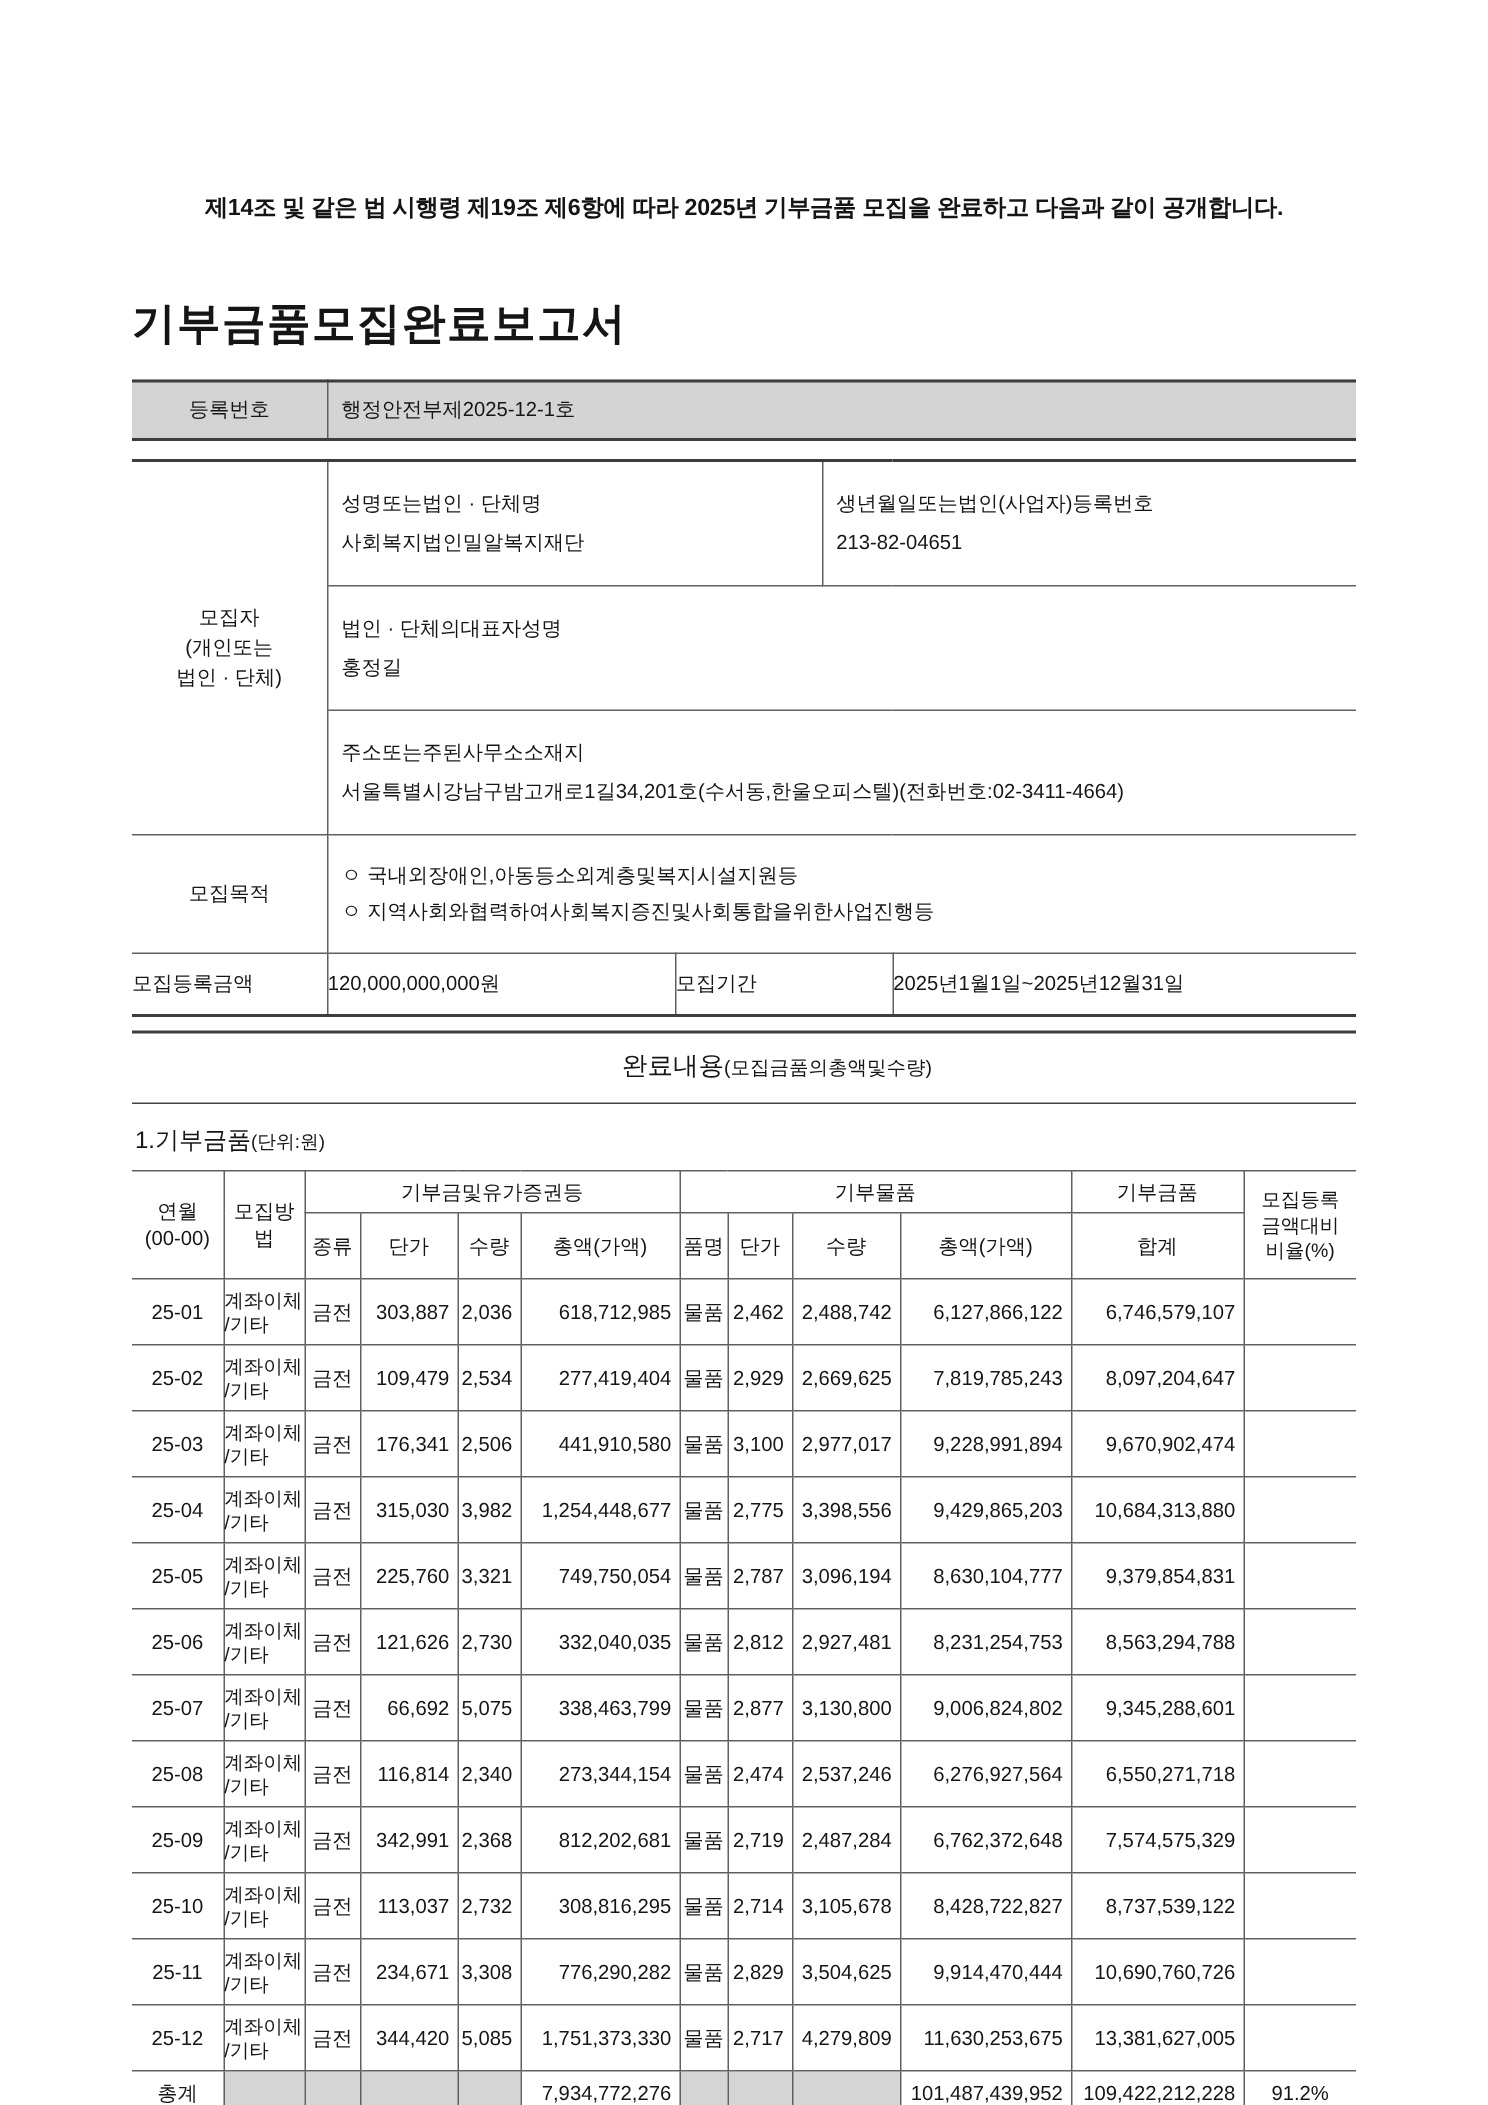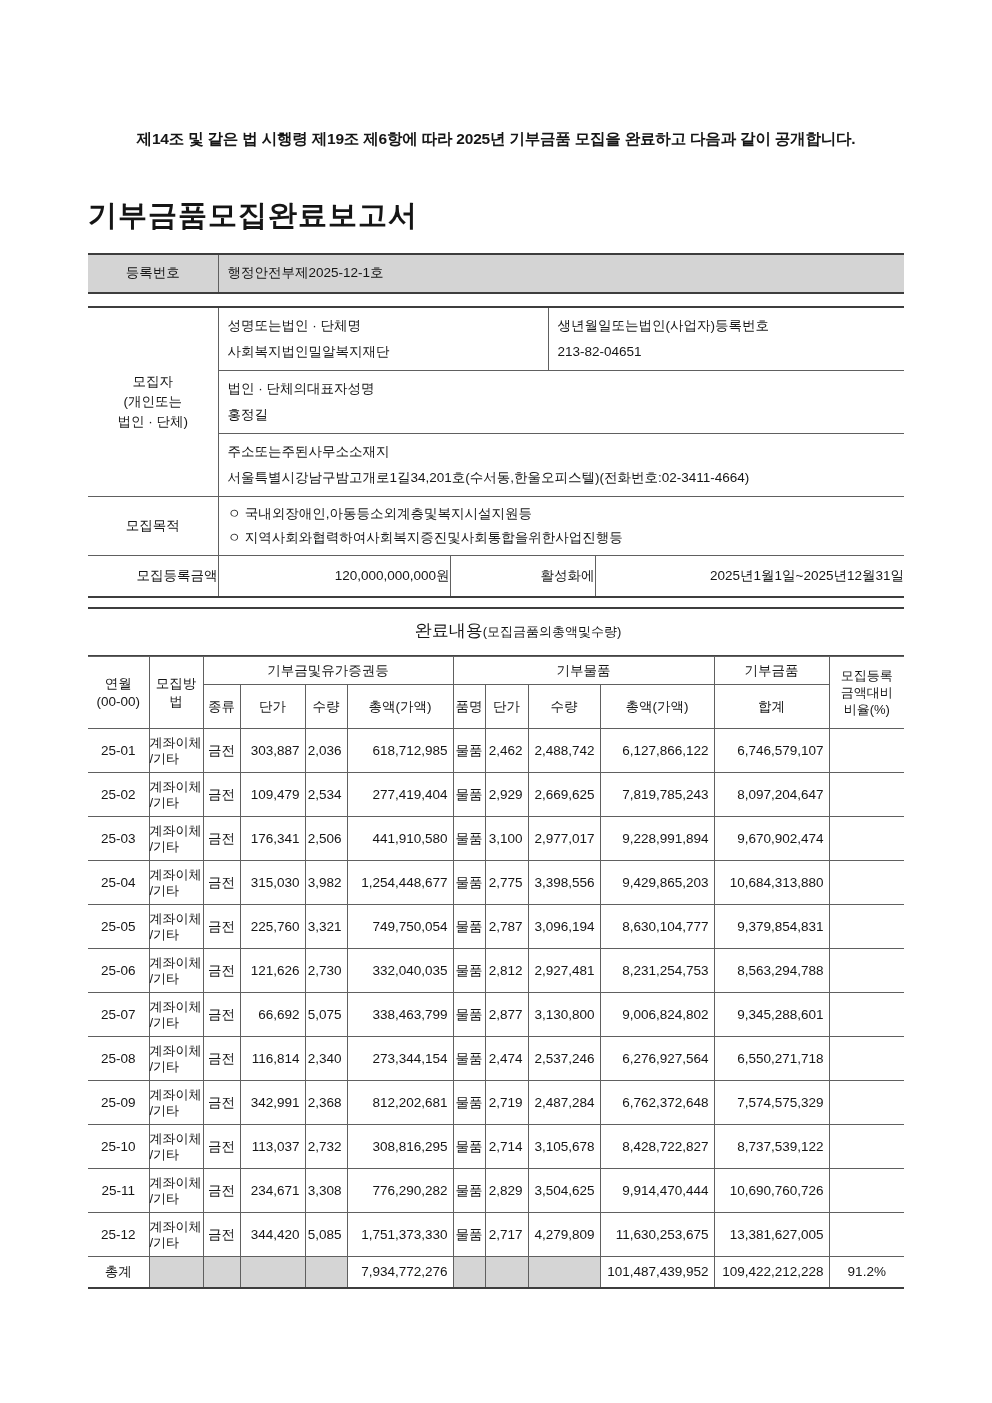--- a/index.html
+++ b/index.html
@@ -25,28 +25,28 @@
   tr > td:last-child,  tr > th:last-child  { border-right: none; }
 
   
   .tbl-reg { margin-top: 17px; border-top: 2.5px solid #3d3d3d; border-bottom: 2.5px solid #3d3d3d; background: #d4d4d4; }
   .tbl-reg td { height: 39px; font-size: 13.5px; }
   .tbl-reg .lbl { text-align: center; }
   .tbl-reg .val { padding-left: 9px; }
 
   
   .tbl-col { margin-top: 12px; border-top: 2.5px solid #3d3d3d; border-bottom: 2.5px solid #3d3d3d; }
-  .tbl-col td { font-size: 13.5px; padding: 5px 9px; vertical-align: middle; }
+  .tbl-col td { font-size: 13.5px; padding: 15px 9px; vertical-align: middle; }
   .tbl-col .lbl-cell { text-align: center; padding: 0; line-height: 20px; }
   .tbl-col .pair { line-height: 26px; }
   .tbl-col .r1 td { height: 56px; }
   .tbl-col .r2 td { height: 57px; }
   .tbl-col .r3 td { height: 54px; }
   .tbl-col .r4 td { height: 54px; }
-  .tbl-col .r5 td { height: 42px; text-align: right; padding: 0; }
+  .tbl-col .r5 td { height: 42px; text-align: left; padding: 0; }
   .tbl-col .purpose { line-height: 24px; }
   .block { display: block; }
 
   
   .banner { margin-top: 9px; border-top: 2.5px solid #3d3d3d; border-bottom: 1.5px solid #444444; text-align: center; padding: 10px 0 13px; }
   .banner .big { font-size: 17px; margin-left: 44px; }
   .banner .small { font-size: 13px; }
 
   
   .section-label { margin: 14px 0 9px 2px; }
@@ -130,30 +130,33 @@
     <tr class="r4">
       <td class="lbl-cell">모집목적</td>
       <td colspan="4">
         <span class="block purpose">ㅇ 국내외장애인,아동등소외계층및복지시설지원등</span>
         <span class="block purpose">ㅇ 지역사회와협력하여사회복지증진및사회통합을위한사업진행등</span>
       </td>
     </tr>
     <tr class="r5">
       <td>모집등록금액</td>
       <td>120,000,000,000원</td>
-      <td colspan="2">활성화에</td>
+      <td colspan="2">모집기간</td>
       <td>2025년1월1일~2025년12월31일</td>
     </tr>
   </tbody>
     </table>
 
   <div class="banner">
     <span class="big">완료내용</span><span class="small">(모집금품의총액및수량)</span>
   </div>
 
+  <div class="section-label">
+    <span class="big">1.기부금품</span><span class="small">(단위:원)</span>
+  </div>
 
   <table class="tbl-main">
     <colgroup>
       <col style="width:61px">
         <col style="width:54px">
         <col style="width:37px">
         <col style="width:65px">
       <col style="width:42px">
         <col style="width:106px">
         <col style="width:32px">

